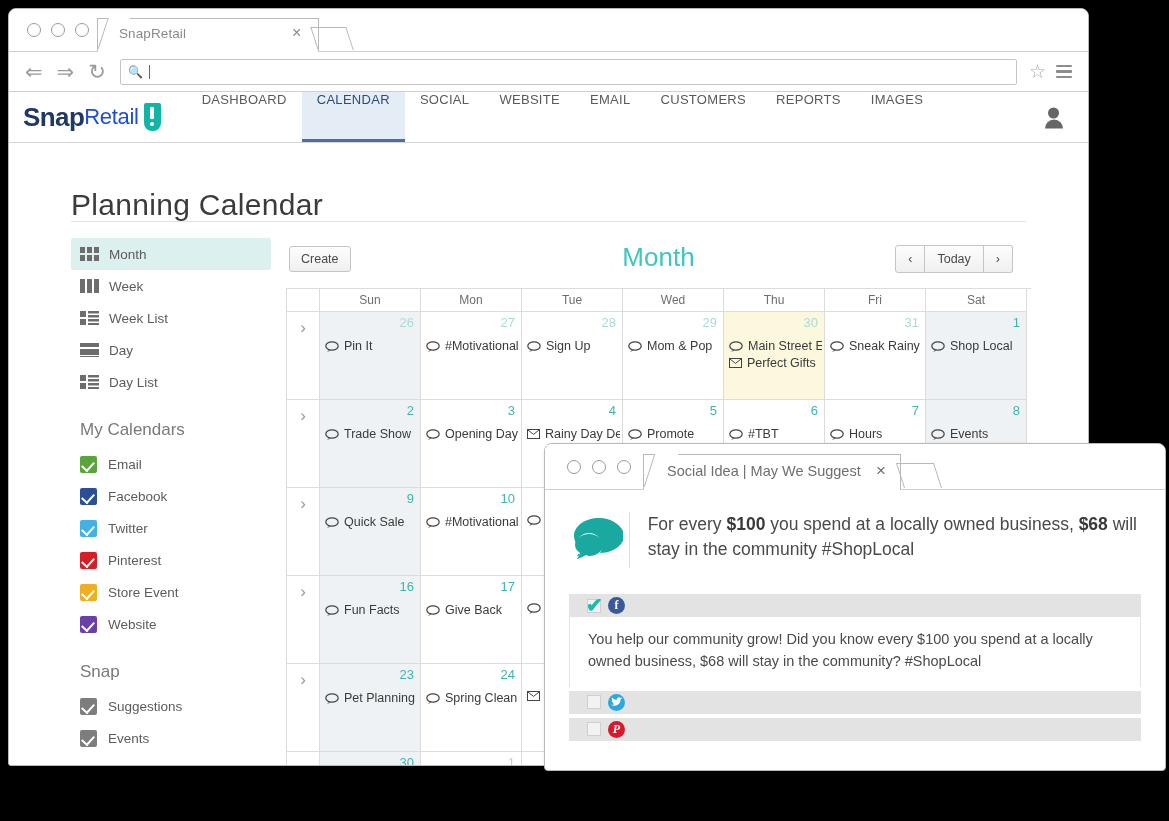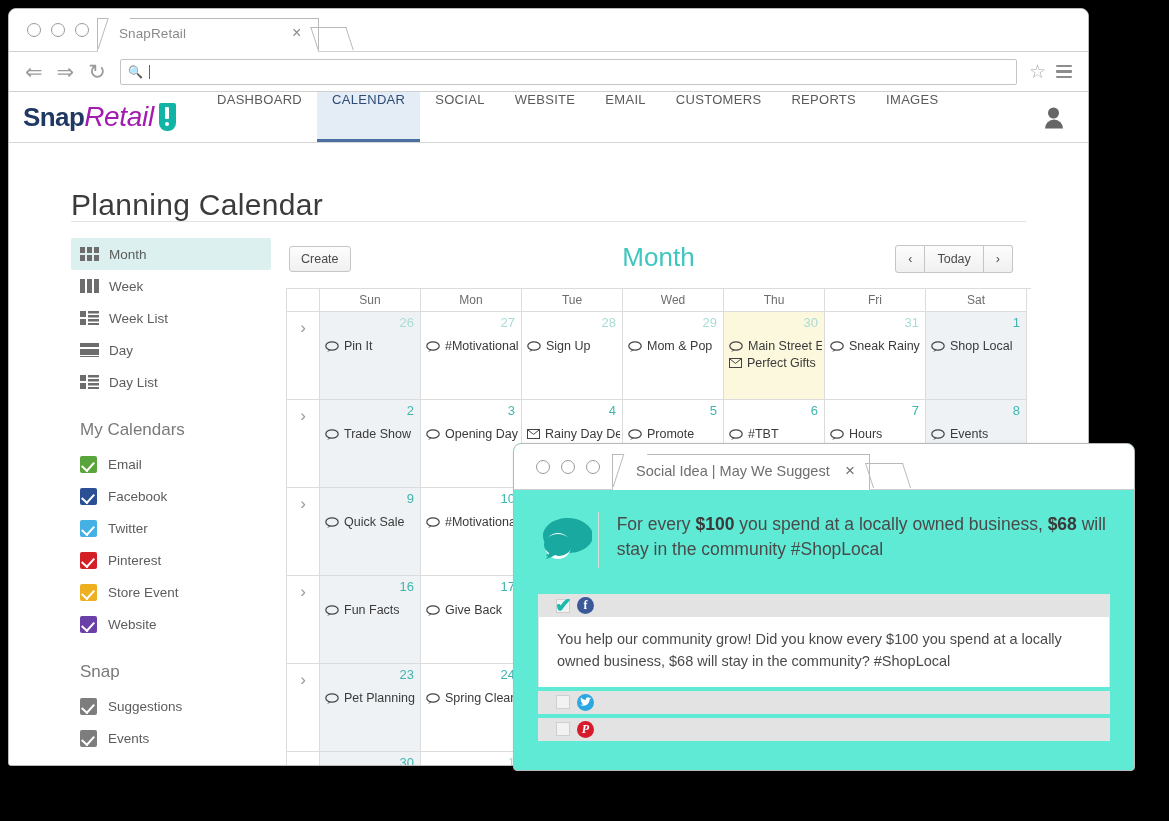--- a/index.html
+++ b/index.html
@@ -65,21 +65,21 @@
   .hamb{display:inline-block;cursor:pointer;}
   .hamb i{display:block;width:16px;height:2.5px;background:#8d8d8d;margin:3px 0;border-radius:1px;}
 
   
   .appheader{
     height:50px;background:#fff;border-bottom:1px solid #d6d6d6;
     display:flex;align-items:stretch;position:relative;
   }
   .logo{display:flex;align-items:center;padding-left:14px;padding-right:10px;}
   .logo .snap{font-size:26px;font-weight:bold;color:#1f3864;letter-spacing:-.6px;}
-  .logo .retail{font-size:28px;color:#a21caf;letter-spacing:-.3px;font-style:italic;}
+  .logo .retail{font-size:22px;color:#1d4ed8;letter-spacing:-.3px;}
   .logo .bang{
     margin-left:5px;width:17px;height:28px;background:#12b5a5;
     border-radius:2px 2px 8px 8px;position:relative;
   }
   .logo .bang::before{
     content:"";position:absolute;left:6.5px;top:4px;width:4px;height:12px;background:#fff;border-radius:1px;
   }
   .logo .bang::after{
     content:"";position:absolute;left:6.5px;top:19px;width:4px;height:4px;background:#fff;border-radius:50%;
   }
@@ -203,22 +203,22 @@
   }
   .evlist{position:absolute;left:5px;top:27px;right:2px;}
   .ev{
     display:flex;align-items:center;font-size:12.5px;color:#3a3a3a;
     white-space:nowrap;overflow:hidden;margin-bottom:3px;cursor:pointer;
   }
   .ev .eico{margin-right:5px;flex:0 0 auto;display:inline-flex;color:#444;}
 
   
   .popup{
-    position:absolute;left:513px;top:443px;width:620px;height:326px;
-    background:#5eead4;border:1px solid #b9b9b9;border-radius:8px 8px 4px 4px;
+    position:absolute;left:544px;top:443px;width:620px;height:326px;
+    background:#ffffff;border:1px solid #b9b9b9;border-radius:8px 8px 4px 4px;
     box-shadow:3px 3px 5px rgba(0,0,0,.4);
     overflow:hidden;
   }
   .pop-tabstrip{height:45px;position:relative;border-bottom:1px solid #cfcfcf;background:#fff;}
   .pop-winbtns{position:absolute;left:22px;top:16px;display:flex;gap:11px;}
   .pop-tab{
     position:absolute;left:98px;top:10px;width:258px;height:35px;
     border:1px solid #b9b9b9;border-bottom:none;background:#fff;box-sizing:border-box;
   }
   .pop-tab-skew{

